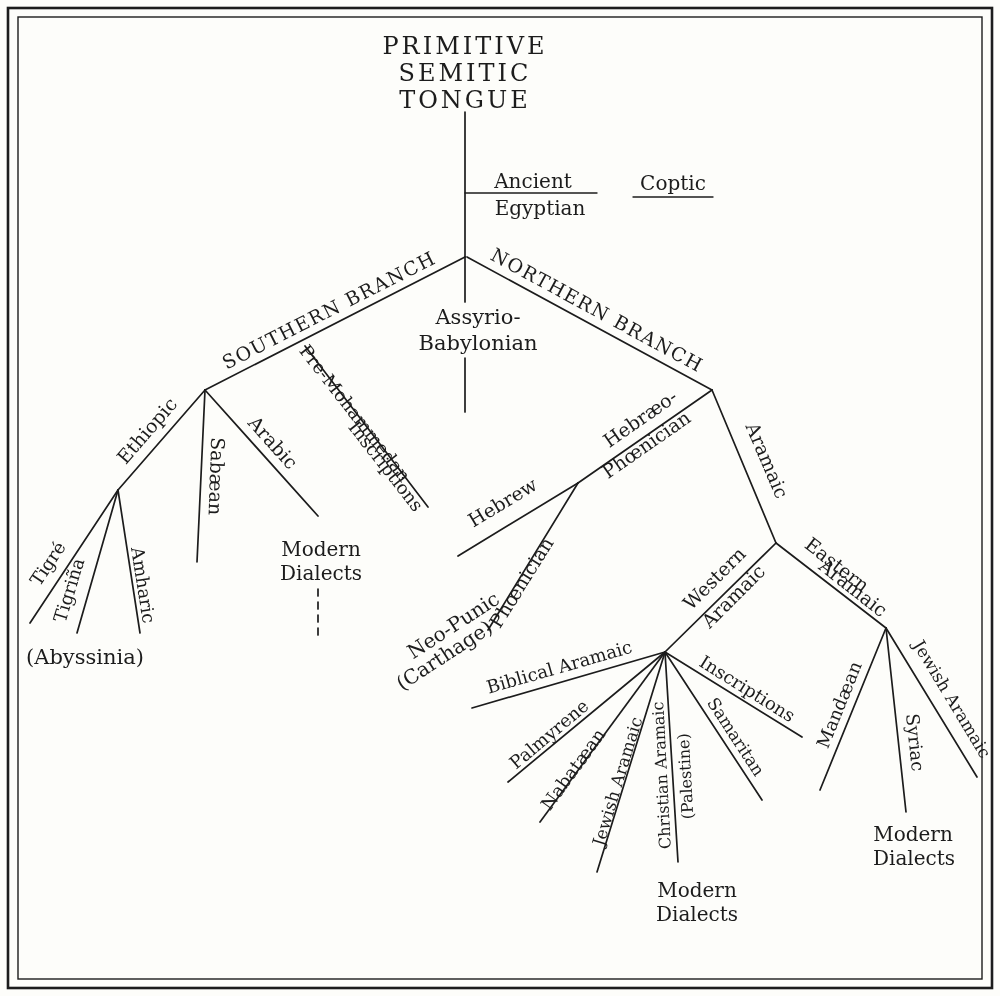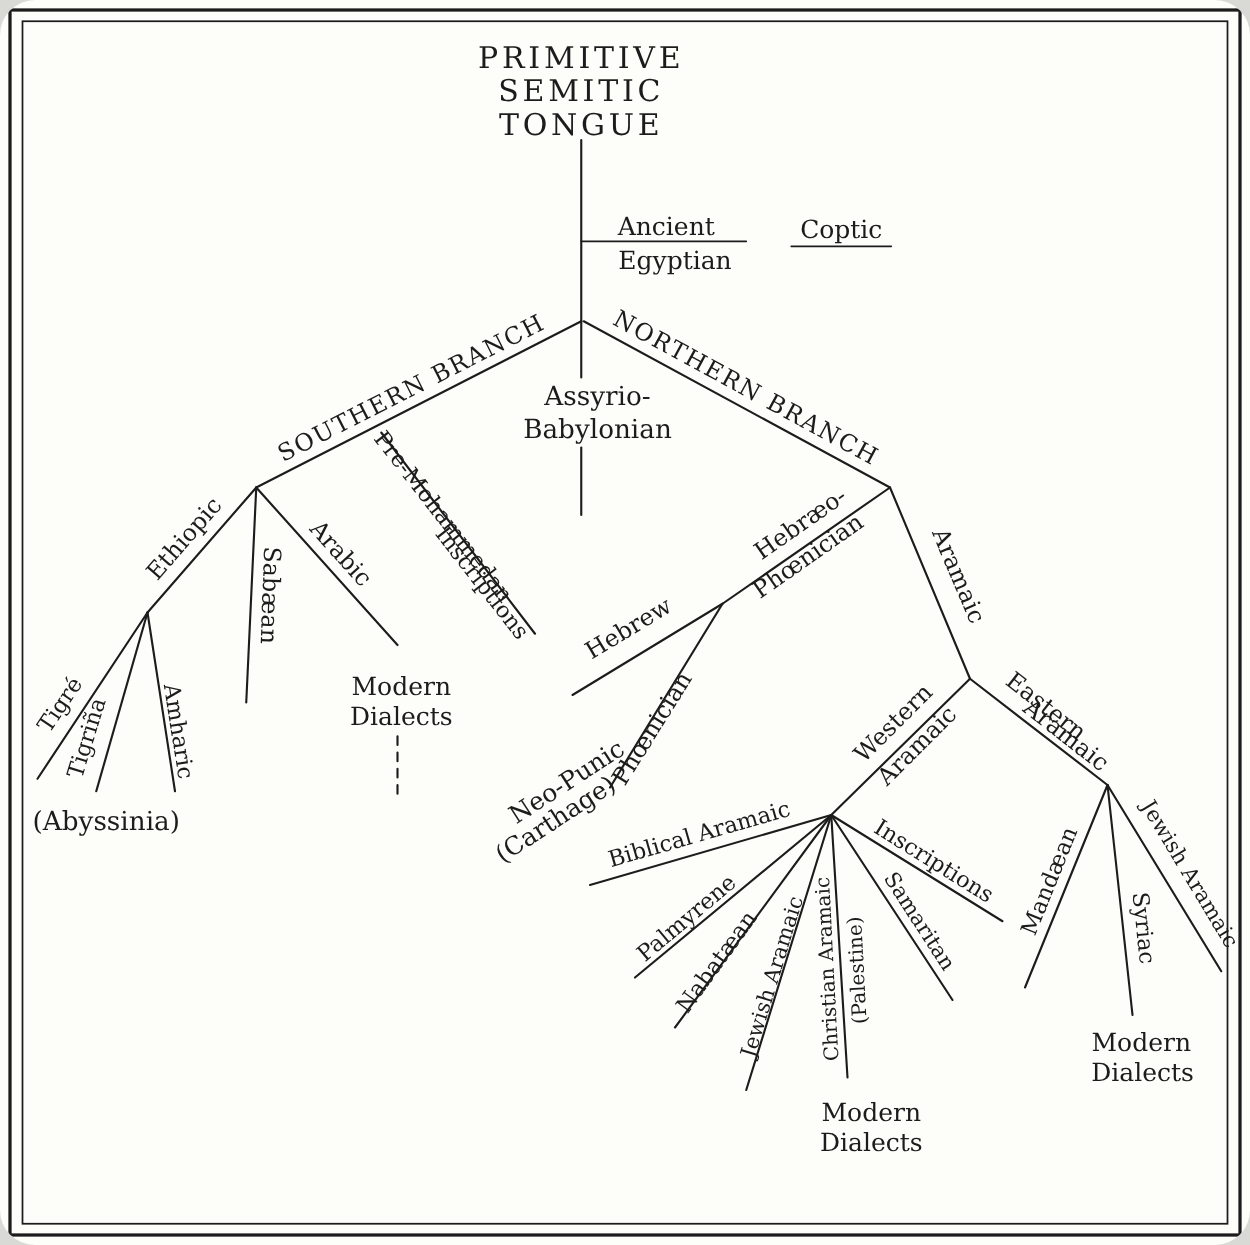--- a/index.html
+++ b/index.html
@@ -1,16 +1,16 @@
 <!DOCTYPE html>
 <html><head>
 <meta charset="utf-8">
 <style>
   html,body{margin:0;padding:0;background:#d9d9d5;}
-  .page{width:1000px;height:996px;background:#fdfdfa;position:relative;overflow:hidden;margin:0 auto;border-radius:28px;}
+  .page{width:1000px;height:996px;background:#fdfdfa;position:relative;overflow:hidden;margin:0 auto;}
   svg{display:block;}
   svg text{font-family:"DejaVu Serif", serif; fill:#1c1c1c; text-anchor:middle;}
   .caps{letter-spacing:3px;}
   .caps-sm{letter-spacing:1.5px;}
   svg line{stroke:#1c1c1c; stroke-width:1.7; stroke-linecap:round;}
   svg rect{fill:none; stroke:#1c1c1c;}
   .thin{stroke-width:1.4;}
   .dashed{stroke-dasharray:7 6;}
 </style>
 </head>

